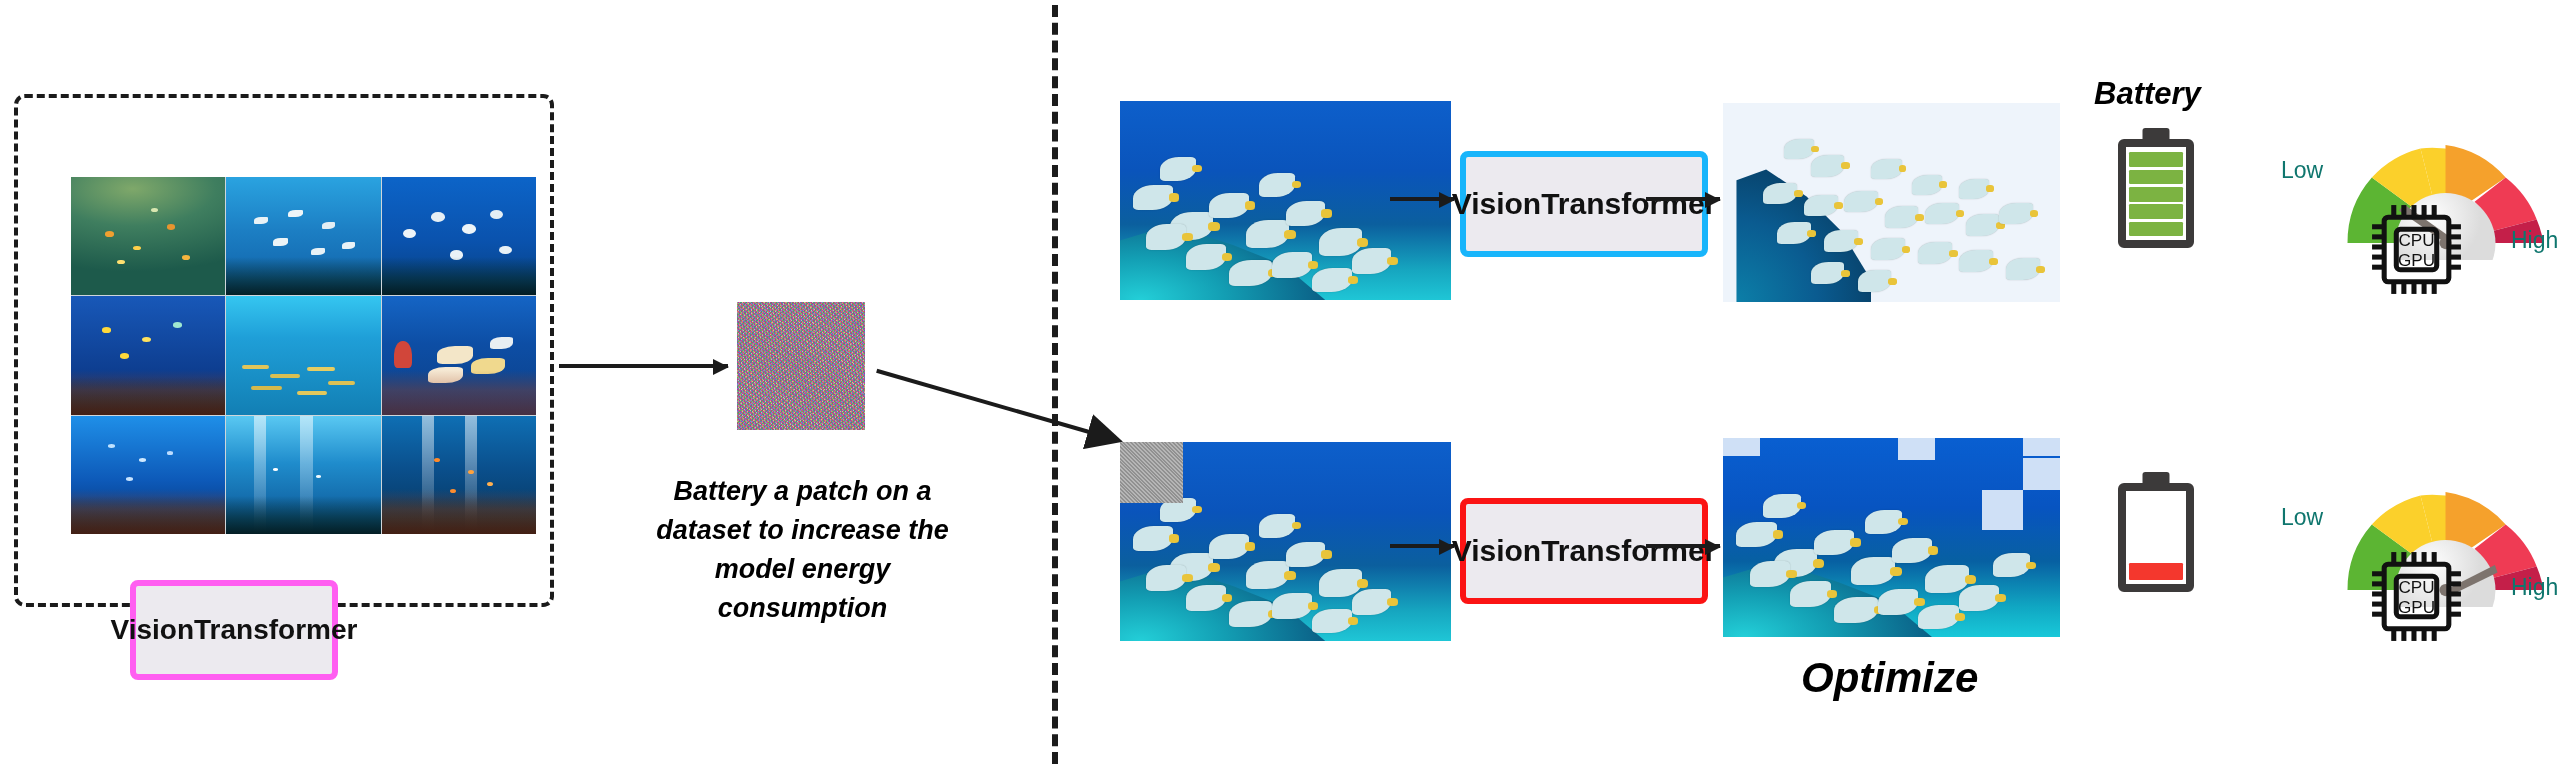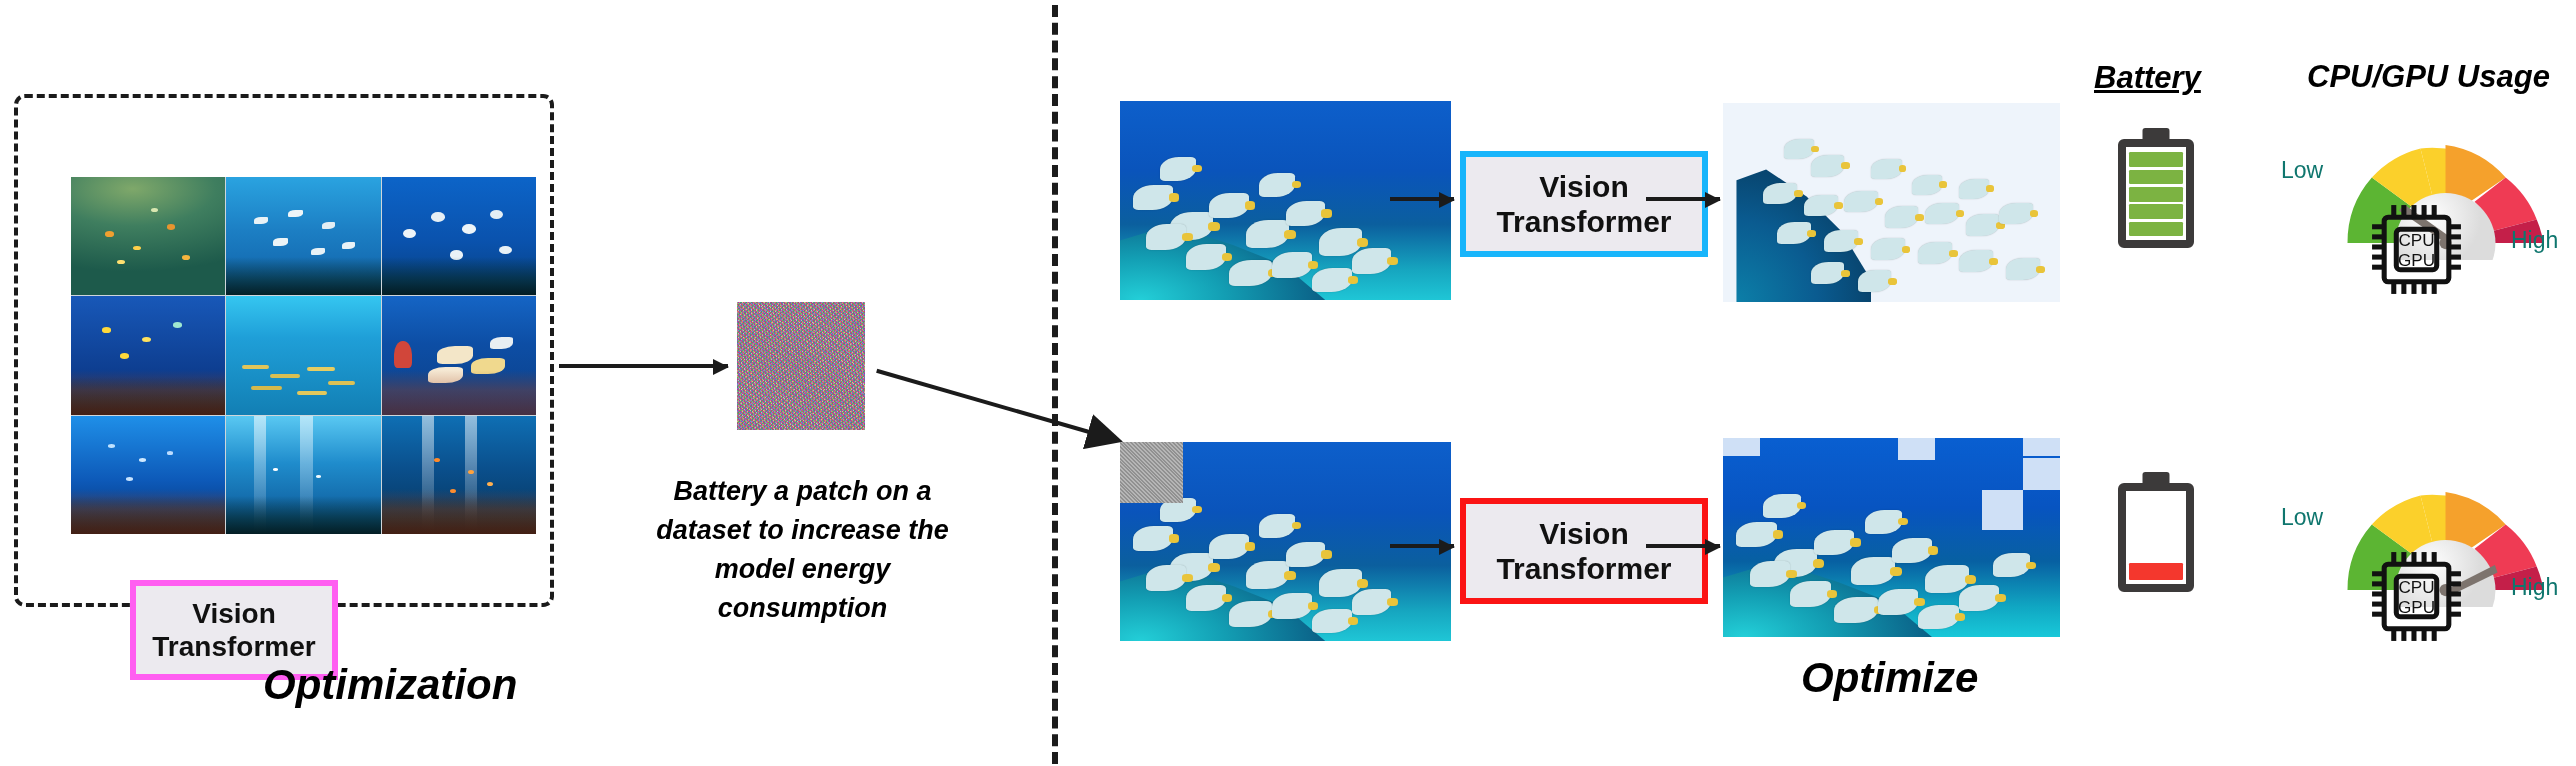--- a/index.html
+++ b/index.html
@@ -43,22 +43,22 @@
 
   .speck{position:absolute;border-radius:50%;}
   .coral{position:absolute;bottom:0;left:0;right:0;height:32%;
     background:linear-gradient(180deg,rgba(0,0,0,0) 0%, rgba(5,40,40,.65) 60%, rgba(3,25,25,.9) 100%);}
   .coral2{position:absolute;bottom:0;left:0;right:0;height:38%;
     background:linear-gradient(180deg,rgba(0,0,0,0) 0%, rgba(160,60,20,.35) 45%, rgba(120,35,10,.55) 100%);}
   .ray{position:absolute;top:0;width:8%;height:100%;
     background:linear-gradient(180deg,rgba(255,255,255,.55),rgba(255,255,255,0));}
 
   .vit-box{
-    position:absolute;border-radius:0;background:#eceaef;
-    display:flex;flex-direction:column;align-items:center;justify-content:center;
+    position:absolute;border-radius:8px;background:#eceaef;
+    display:flex;flex-direction:row;align-items:center;justify-content:center;
     font-weight:bold;color:#111;line-height:1.18;text-align:center;
   }
   .vit-opt{left:130px;top:580px;width:196px;height:88px;border:6px solid #ff5ef1;font-size:28px;}
   .vit-top{left:1460px;top:151px;width:236px;height:94px;border:6px solid #18b5fb;font-size:30px;}
   .vit-bot{left:1460px;top:498px;width:236px;height:94px;border:6px solid #fb1414;font-size:30px;}
 
   .section-label{
     position:absolute;font-style:italic;font-weight:bold;color:#000;
   }
   .lbl-opt{left:263px;top:661px;font-size:42px;}
@@ -111,21 +111,21 @@
   .mask-w{position:absolute;background:#cfe0f6;}
 
   
   .arrow{position:absolute;height:0;border-top:4px solid #1b1b1b;}
   .arrow::after{content:"";position:absolute;right:-1.3px;top:-8.8px;
     border-left:16px solid #1b1b1b;border-top:8.8px solid transparent;border-bottom:8.8px solid transparent;}
   .diag-arrow{position:absolute;left:874px;top:368px;width:256px;height:81px;}
 
   
   .col-title{position:absolute;font-style:italic;font-weight:bold;font-size:31px;color:#000;}
-  .t-batt{left:2094px;top:60px;text-decoration:underline;}
+  .t-batt{left:2094px;top:76px;}
   .t-cpu{left:2307px;top:59px;}
 
   .battery{position:absolute;width:76px;height:120px;}
   .batt-tip{position:absolute;left:50%;transform:translateX(-50%);top:0;width:27px;height:13.5px;
     background:#3c3a3a;border-radius:2.7px 2.7px 0 0;}
   .batt-body{position:absolute;left:0;top:10.8px;width:76px;height:109px;
     border:8.8px solid #3c3a3a;border-radius:6px;box-sizing:border-box;background:#fff;
     display:flex;flex-direction:column;justify-content:flex-end;gap:2.7px;padding:3.4px;}
   .bar{height:17%;border-radius:1.3px;}
   .bar.green{background:#7cb342;}
@@ -224,21 +224,20 @@
       <div class="coral"></div>
       <div class="coral2"></div>
     </div>
   </div>
 
   <div class="vit-box vit-opt">
     <span>Vision</span>
     <span>Transformer</span>
   </div>
 
-  <div class="section-label lbl-opt">Optimization</div>
 
   <div class="arrow" style="left:559px;top:364px;width:169px;"></div>
 
   <div class="patch"></div>
   <div class="patch-caption">Battery a patch on a dataset to increase the model energy consumption</div>
 
   <svg class="diag-arrow" viewBox="0 0 380 120">
     <defs>
       <marker id="ah" markerWidth="9" markerHeight="9" refX="7" refY="4.5" orient="auto">
         <path d="M0,0 L9,4.5 L0,9 z" fill="#1b1b1b"></path>
@@ -299,21 +298,20 @@
     <span class="fish" style="left:30%;top:64%;width:10%;height:11%;"></span>
     <span class="fish" style="left:44%;top:68%;width:10%;height:11%;"></span>
     <span class="fish" style="left:58%;top:70%;width:10%;height:11%;"></span>
     <span class="fish" style="left:70%;top:74%;width:10%;height:11%;"></span>
     <span class="fish" style="left:84%;top:78%;width:10%;height:11%;"></span>
     <span class="fish" style="left:26%;top:80%;width:10%;height:11%;"></span>
     <span class="fish" style="left:40%;top:84%;width:10%;height:11%;"></span>
   </div>
 
   <div class="col-title t-batt">Battery</div>
-  <div class="col-title t-cpu">CPU/GPU Usage</div>
 
   <div class="battery b-top">
     <div class="batt-tip"></div>
     <div class="batt-body">
       <div class="bar green"></div>
         <div class="bar green"></div>
         <div class="bar green"></div>
       <div class="bar green"></div>
         <div class="bar green"></div>
     </div>

